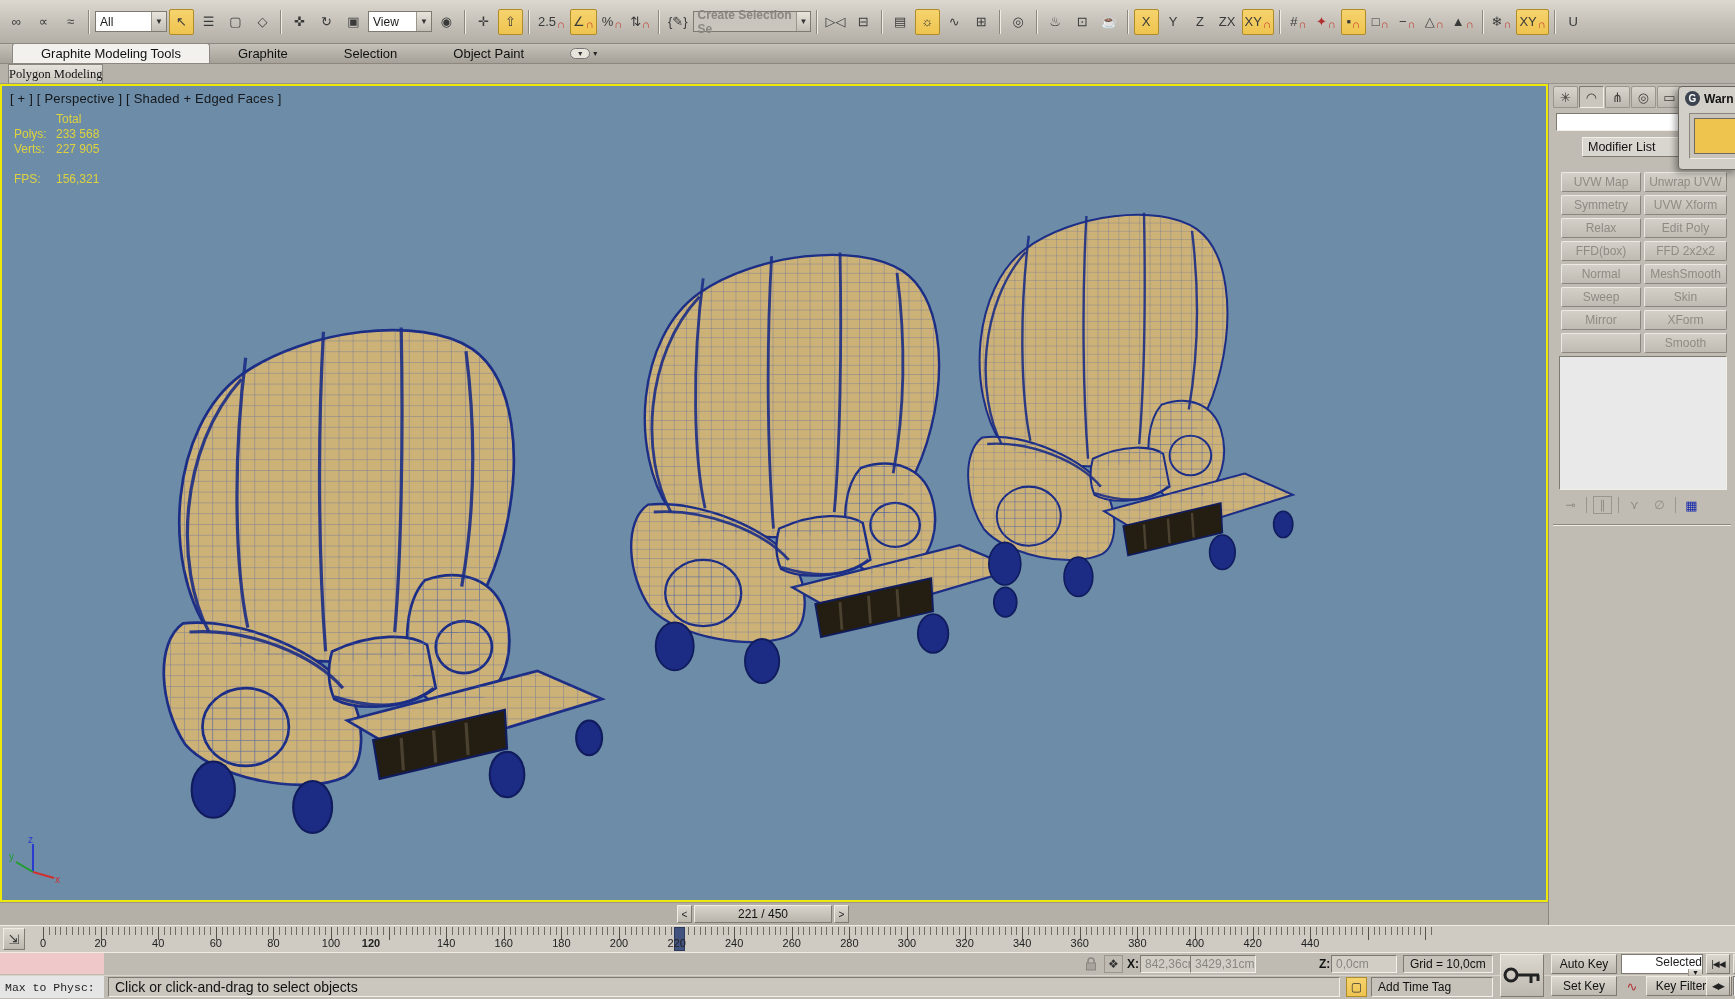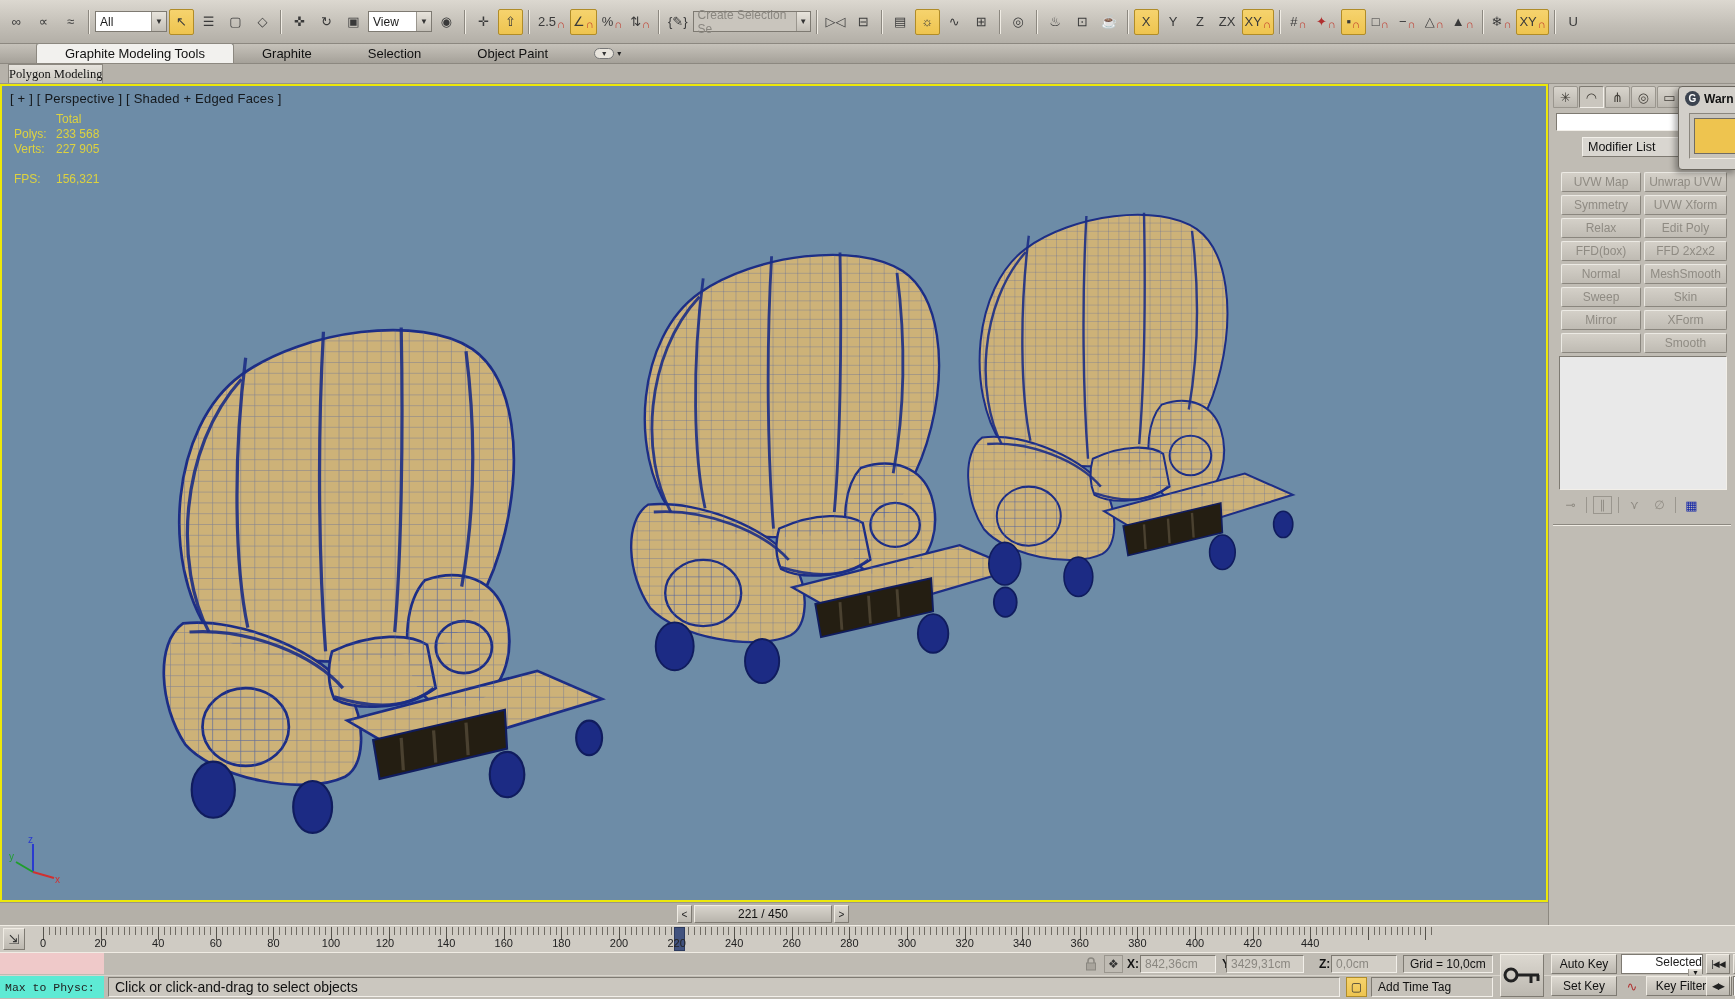--- a/index.html
+++ b/index.html
@@ -13,27 +13,27 @@
     border-bottom:1px solid #8c8880; display:flex; align-items:center; gap:2px; padding:0 4px; }
   .tb-btn { min-width:25px; height:26px; display:flex; align-items:center; justify-content:center;
     border:1px solid transparent; border-radius:2px; color:#3a3a3a; font-size:13px; padding:0 2px; cursor:default; }
   .tb-btn .glyph { line-height:1; }
   .tb-btn .glyph.red { color:#b03030; }
   .tb-btn.active { background:linear-gradient(#f6d36e,var(--accent_yellow)); border:1px solid #b08c28; }
   .magnet { color:#c0392b; font-weight:bold; font-size:11px; margin-left:1px; transform:translateY(2px); }
   .tb-sep { width:2px; height:24px; margin:0 3px; border-left:1px solid #8c8880; border-right:1px solid #f0ece4; }
   .tb-dd { height:21px; background:#fff; border:1px solid #7e7a72; display:flex; align-items:center;
     justify-content:space-between; padding-left:4px; font-size:12px; }
-  .tb-dd.disabled { background:#c9c5bd; color:#8a8780; }
+  .tb-dd.disabled { background:#c9c5bd; color:#8a8780;font-weight:bold; }
   .tb-dd .dd-arrow { width:15px; height:100%; background:linear-gradient(#e8e4dc,#c2beb6);
     border-left:1px solid #9a968e; font-size:8px; display:flex; align-items:center; justify-content:center; color:#333; }
 
   
   #ribbon-tabs { position:absolute; left:0; top:44px; width:1735px; height:20px;
-    background:linear-gradient(#c6c2ba,#a5a199); border-bottom:1px solid #8c8880; display:flex; align-items:flex-end; padding-left:36px; }
+    background:linear-gradient(#c6c2ba,#a5a199); border-bottom:1px solid #8c8880; display:flex; align-items:flex-end; padding-left:12px; }
   .rtab { padding:2px 28px 2px; font-size:13px; color:#111; }
   .rtab.active { background:#f2f1ee; border:1px solid #8c8880; border-bottom:none; border-radius:3px 3px 0 0; }
   #ribbon-min { margin-left:18px; margin-bottom:3px; width:34px; height:13px; display:flex; align-items:center; gap:3px; }
   #ribbon-min .pill { width:20px; height:11px; border:1px solid #777; border-radius:6px; background:#e8e4dc;
     font-size:7px; display:flex; align-items:center; justify-content:center; color:#333; }
   #ribbon-min .caret { font-size:8px; color:#222; }
   #subtab-row { position:absolute; left:0; top:64px; width:1735px; height:20px; background:#b6b2aa;
     border-bottom:1px solid #98948c; display:flex; align-items:stretch; padding-left:8px; }
   .subtab { background:linear-gradient(#e6e3dd,#c9c6be); border:1px solid #8c8880; border-bottom:none;
     padding:2px 0; font-size:12.5px; color:#111;font-family:Liberation Serif, serif; }
@@ -122,21 +122,21 @@
   #mini-curve-btn { position:absolute; left:3px; top:2px; width:22px; height:22px; font-size:13px; color:#333;
     display:flex; align-items:center; justify-content:center; }
 
   
   #status1 { position:absolute; left:0; top:952px; width:1735px; height:23px; background:#bfbbb3; border-top:1px solid #f0ece4; }
   #status2 { position:absolute; left:0; top:975px; width:1735px; height:24px; background:#bfbbb3; border-top:1px solid #d8d4cc; }
   .sunken { border:1px solid; border-color:#7e7a72 #f2efe9 #f2efe9 #7e7a72; }
   .raisedb { background:linear-gradient(#dcd8d0,#bcb8b0); border:1px solid; border-color:#f0ece4 #7e7a72 #7e7a72 #f0ece4; }
   .abs { position:absolute; }
   #listener-top { left:0; top:953px; width:104px; height:21px; background:#efc9c9; }
-  #listener-bottom { left:0; top:976px; width:104px; height:22px; background:#5eead4;
+  #listener-bottom { left:0; top:976px; width:104px; height:22px; background:#e5e5e5;
     font-family:"Liberation Mono", monospace; font-size:11.5px; color:#222; display:flex; align-items:center; padding-left:5px; white-space:nowrap; overflow:hidden; }
   #none-selected { left:108px; top:954px; width:968px; height:19px; background:#cbc7bf; font-size:12px;
     display:flex; align-items:center; padding-left:6px; color:#111; }
   #prompt-line { left:108px; top:977px; width:1232px; height:20px; background:#cbc7bf; font-size:14px;
     display:flex; align-items:center; padding-left:6px; color:#111; }
   #lock-btn { left:1082px; top:955px; width:18px; height:18px; display:flex; align-items:center; justify-content:center; }
   #abs-mode-btn { left:1104px; top:955px; width:19px; height:18px; font-size:12px; color:#333;
     display:flex; align-items:center; justify-content:center; border:1px solid #9a968e; }
   .coord-lbl { top:957px; font-size:12px; font-weight:bold; color:#111; }
   .coord-field { top:955px; height:18px; background:#d2cec6; font-size:12px; color:#8a8780;
@@ -502,21 +502,21 @@
     <div id="mini-curve-btn" class="raisedb">⇲</div>
     <div id="ruler-ticks-minor"></div>
     <div id="ruler-ticks-major"></div>
     <div id="frame-marker" style="left: 674.48px;"></div>
   <div class="ruler-label" style="left: 23px;">0</div>
       <div class="ruler-label" style="left: 80.6px;">20</div>
       <div class="ruler-label" style="left: 138.2px;">40</div>
       <div class="ruler-label" style="left: 195.8px;">60</div>
       <div class="ruler-label" style="left: 253.4px;">80</div>
       <div class="ruler-label" style="left: 311px;">100</div>
-      <div class="ruler-label" style="left: 365px;">120</div>
+      <div class="ruler-label" style="left: 351px; font-weight: bold;">120</div>
       <div class="ruler-label" style="left: 426.2px;">140</div>
       <div class="ruler-label" style="left: 483.8px;">160</div>
       <div class="ruler-label" style="left: 541.4px;">180</div>
       <div class="ruler-label" style="left: 599px;">200</div>
       <div class="ruler-label" style="left: 656.6px;">220</div>
       <div class="ruler-label" style="left: 714.2px;">240</div>
       <div class="ruler-label" style="left: 771.8px;">260</div>
       <div class="ruler-label" style="left: 829.4px;">280</div>
       <div class="ruler-label" style="left: 887px;">300</div>
       <div class="ruler-label" style="left: 944.6px;">320</div>
@@ -540,21 +540,21 @@
     <svg width="12" height="14">
       <path d="M3 6 V4 a3 3 0 0 1 6 0 V6" fill="none" stroke="#8a8780" stroke-width="1.5"></path>
       <rect x="1.5" y="6" width="9" height="7" fill="#a8a49c" stroke="#8a8780"></rect>
     </svg>
   </div>
   <div class="abs" id="abs-mode-btn">❖</div>
 
   <span class="abs coord-lbl" style="left:1127px;">X:</span>
   <div class="abs sunken coord-field" style="left:1140px; width:76px;">842,36cm</div>
   <span class="abs coord-lbl" style="left:1222px;">Y:</span>
-  <div class="abs sunken coord-field" style="left:1190px; width:78px;margin-left:36px;">3429,31cm</div>
+  <div class="abs sunken coord-field" style="left:1190px; width:66px;">3429,31cm</div>
   <span class="abs coord-lbl" style="left:1319px;">Z:</span>
   <div class="abs sunken coord-field" style="left:1331px; width:66px;">0,0cm</div>
   <div class="abs sunken" id="grid-panel">Grid = 10,0cm</div>
 
   <div class="abs" id="cube-toggle">▢</div>
   <div class="abs sunken" id="add-time-tag">Add Time Tag</div>
 
   <div class="abs raisedb" id="key-btn">
     <svg width="42" height="41">
       <circle cx="10" cy="20" r="6" fill="none" stroke="#222" stroke-width="3"></circle>

